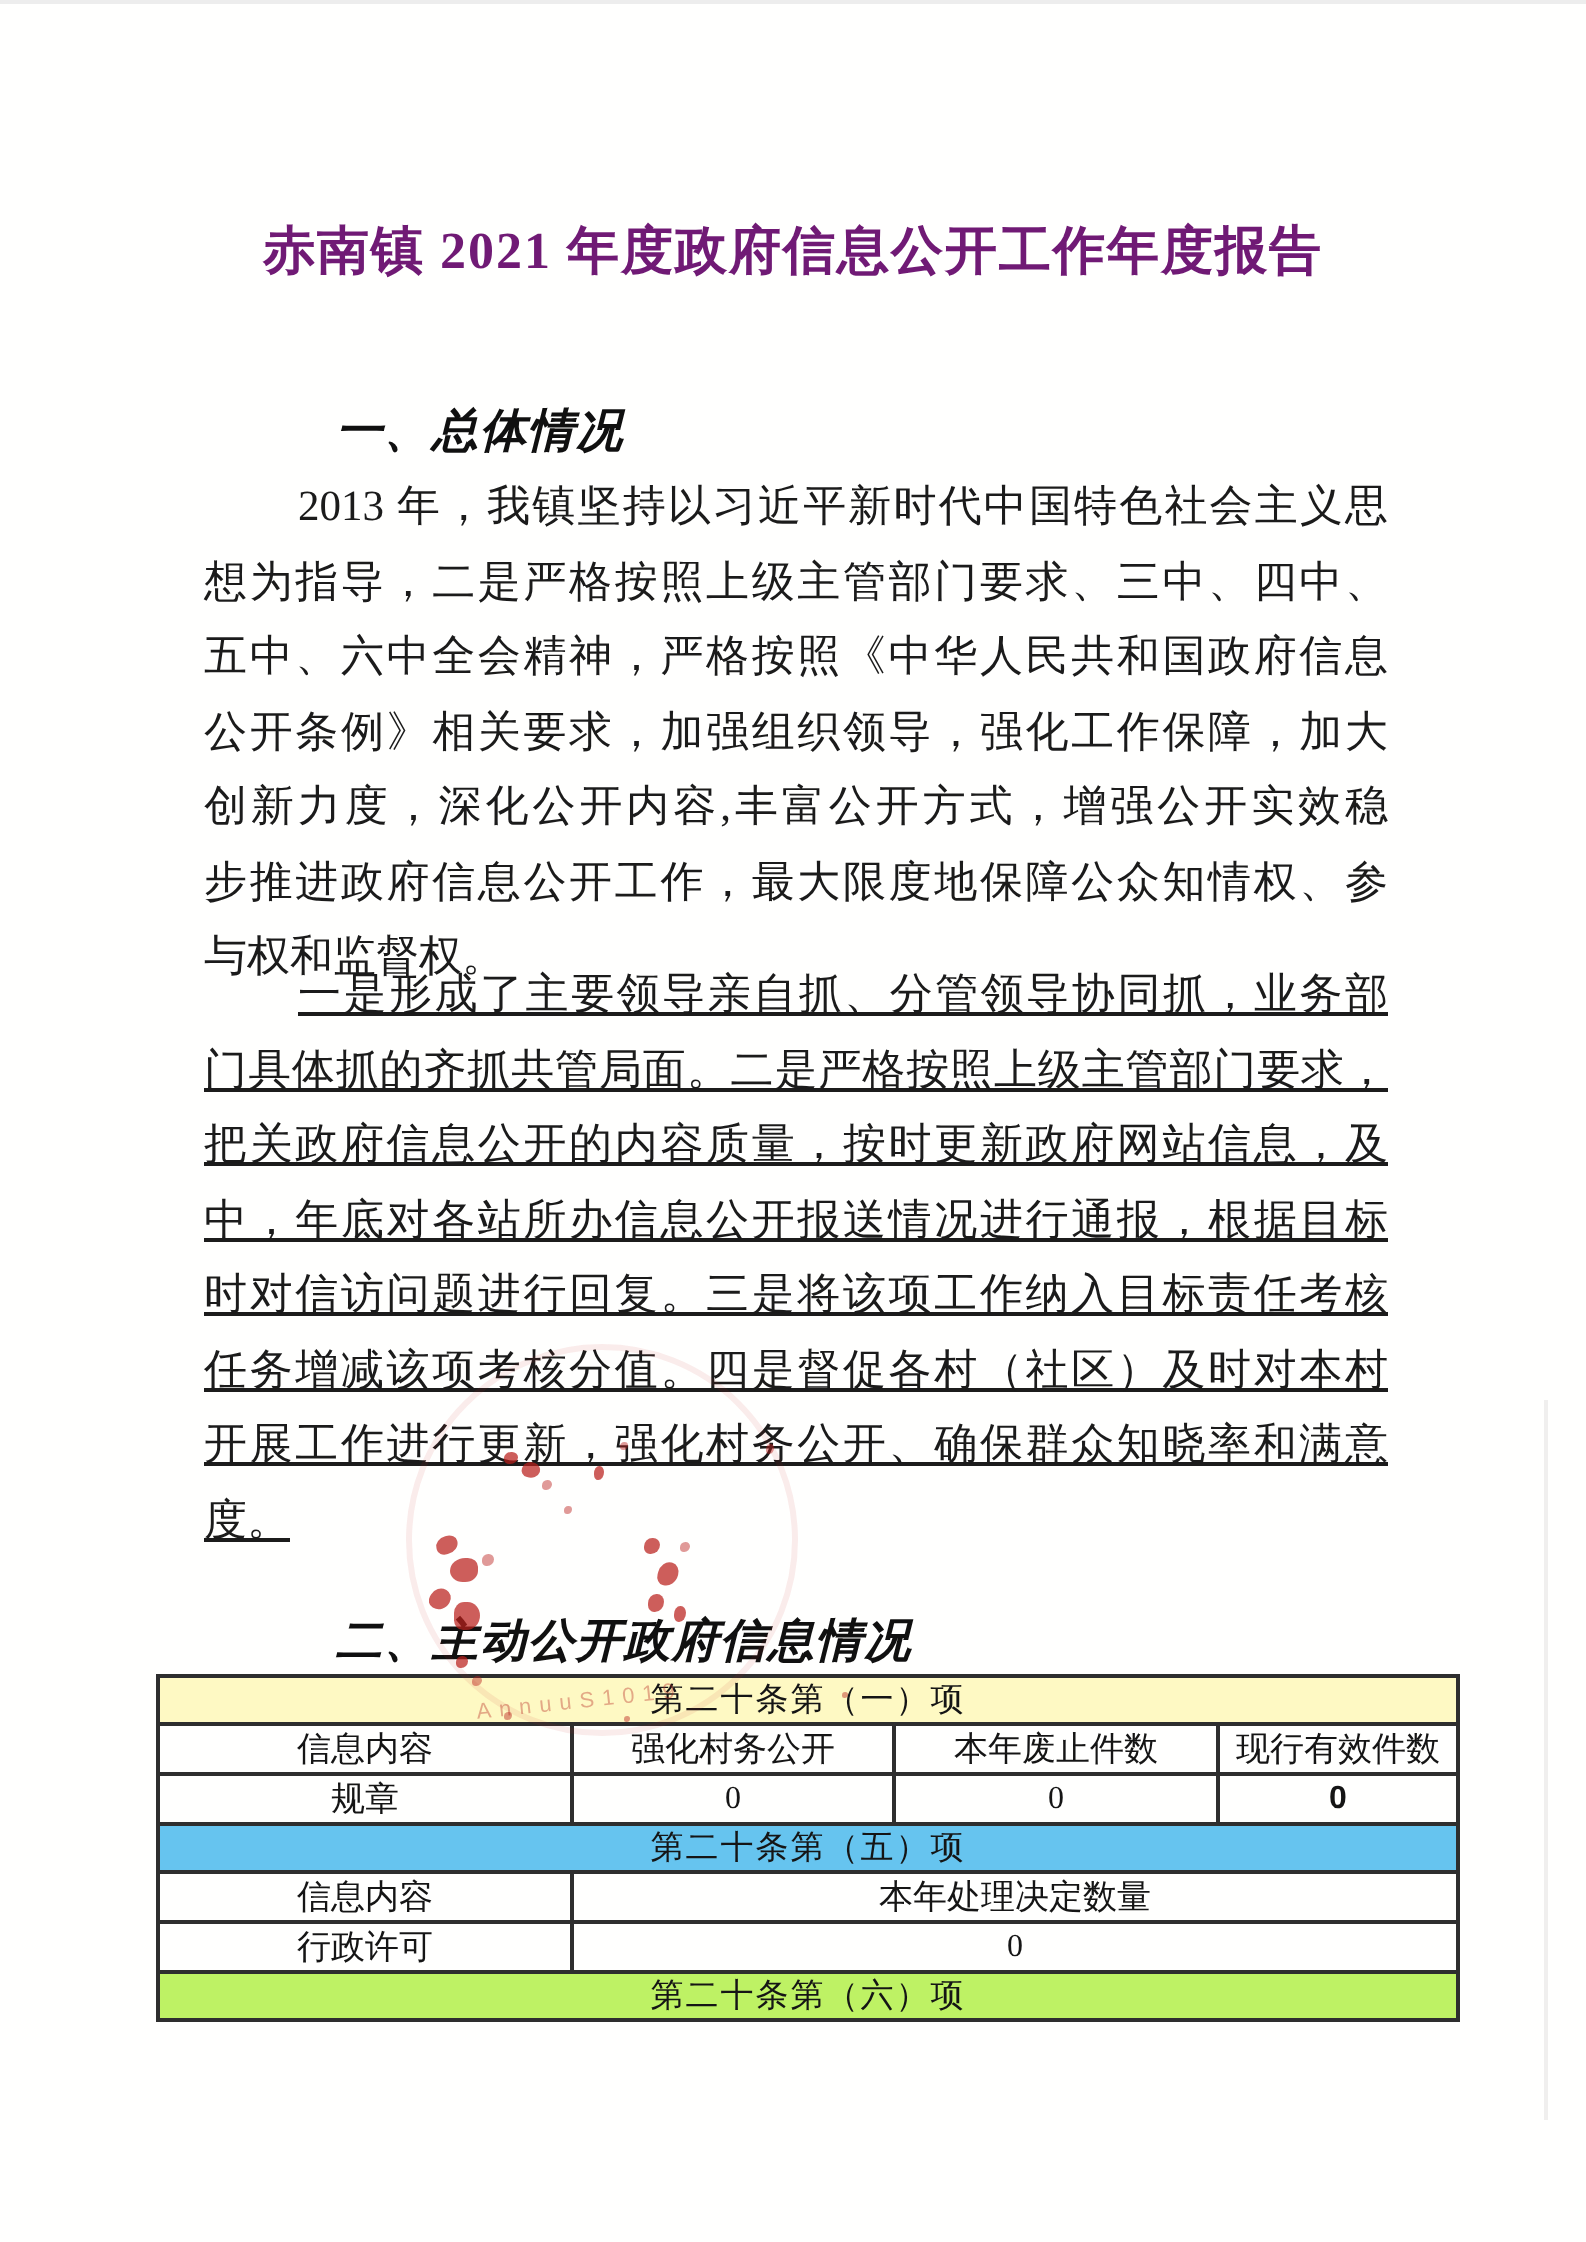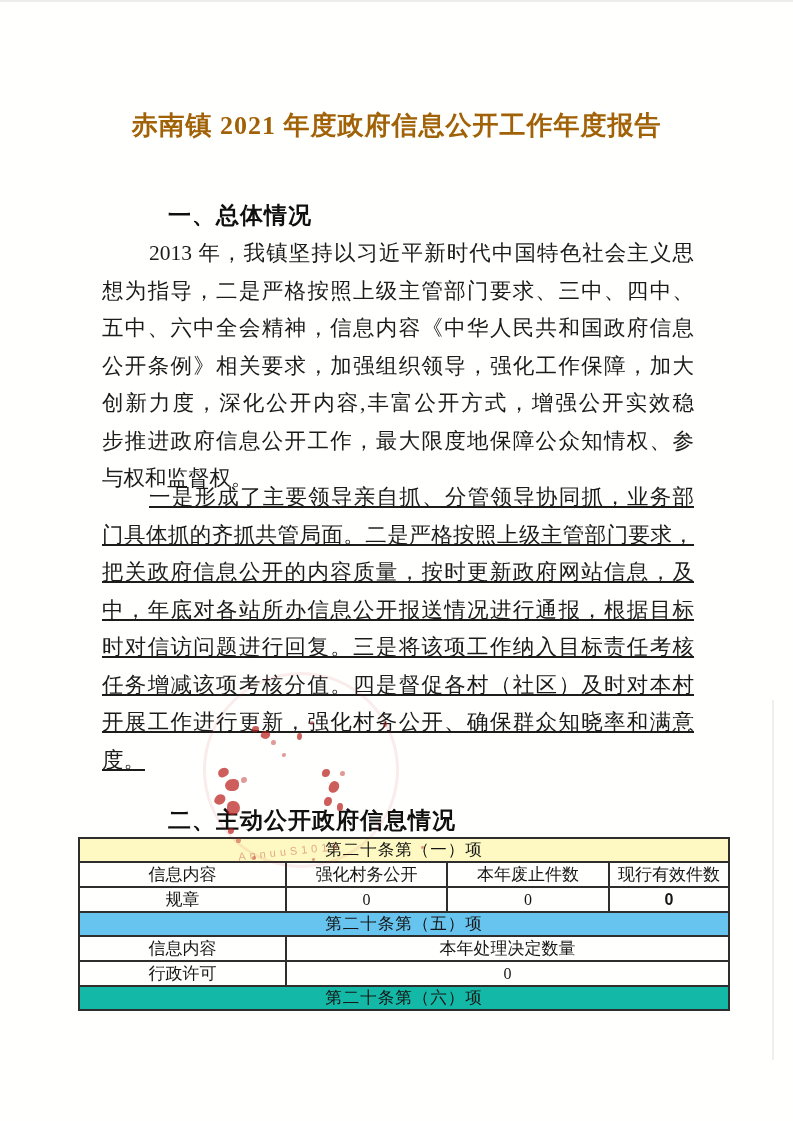--- a/index.html
+++ b/index.html
@@ -5,25 +5,25 @@
   html,body{margin:0;padding:0;background:#ffffff;}
   .page{
     position:relative;width:793px;height:1121px;background:#fffffe;
     font-family:"Liberation Serif","DejaVu Serif",serif;color:#1c1c1c;overflow:hidden;
   }
   .scan-top-edge{position:absolute;left:0;top:0;width:793px;height:2px;background:#ededed;}
   .scan-right-line{position:absolute;left:772px;top:700px;width:2px;height:360px;background:#f0efee;}
 
   .doc-title{
     position:absolute;left:0;top:108px;width:793px;text-align:center;
-    font-size:26px;font-weight:700;white-space:nowrap;letter-spacing:1px;color:#a16207;
+    font-size:26px;font-weight:700;white-space:nowrap;letter-spacing:1px;color:#701a75;
   }
   .h-black{
     position:absolute;left:168px;font-family:"Liberation Sans","DejaVu Sans",sans-serif;
-    font-weight:700;font-size:23px;color:#101010;white-space:nowrap;letter-spacing:1px;
+    font-weight:700;font-size:23px;color:#101010;white-space:nowrap;letter-spacing:1px;font-style:italic;
   }
   .h1{top:200px;}
   .h2{top:805px;}
 
   .para{position:absolute;left:102px;width:592px;}
   .p1{top:235px;}
   .p2{top:479px;text-decoration:underline;}
   .bodyline{
     height:37.5px;line-height:37.5px;font-size:21.5px;white-space:nowrap;
     text-align:justify;text-align-last:justify;color:#1b1b1b;
@@ -66,21 +66,21 @@
   <div class="scan-top-edge"></div>
   <div class="scan-right-line"></div>
 
   <div class="doc-title">赤南镇 2021 年度政府信息公开工作年度报告</div>
 
   <div class="h-black h1">一、总体情况</div>
 
   <div class="para p1">
     <div class="bodyline first">2013 年，我镇坚持以习近平新时代中国特色社会主义思</div>
     <div class="bodyline">想为指导，二是严格按照上级主管部门要求、三中、四中、</div>
-    <div class="bodyline">五中、六中全会精神，信息内容《中华人民共和国政府信息</div>
+    <div class="bodyline">五中、六中全会精神，严格按照《中华人民共和国政府信息</div>
     <div class="bodyline">公开条例》相关要求，加强组织领导，强化工作保障，加大</div>
     <div class="bodyline">创新力度，深化公开内容,丰富公开方式，增强公开实效稳</div>
     <div class="bodyline">步推进政府信息公开工作，最大限度地保障公众知情权、参</div>
     <div class="bodyline last">与权和监督权。</div>
   </div>
 
   <div class="para p2">
     <div class="bodyline first">一是形成了主要领导亲自抓、分管领导协同抓，业务部</div>
     <div class="bodyline">门具体抓的齐抓共管局面。二是严格按照上级主管部门要求，</div>
     <div class="bodyline">把关政府信息公开的内容质量，按时更新政府网站信息，及</div>
@@ -121,21 +121,21 @@
     </tr>
     <tr>
       <td>信息内容</td>
       <td colspan="3">本年处理决定数量</td>
     </tr>
     <tr>
       <td class="lbl">行政许可</td>
       <td class="val" colspan="3">0</td>
     </tr>
     <tr>
-      <td class="band" colspan="4" style="background: #14b8a6;">第二十条第（六）项</td>
+      <td class="band" colspan="4" style="background: #bef264;">第二十条第（六）项</td>
     </tr>
   </tbody>
     </table>
 
   <div class="stamp">
     <div class="ring"></div>
     <div class="arc-text">AnnuuS1019</div>
 
     <div class="blob" style="left:252px;top:726px;width:7px;height:6px;"></div>
     <div class="blob" style="left:261px;top:731px;width:9px;height:8px;transform:rotate(20deg);"></div>

